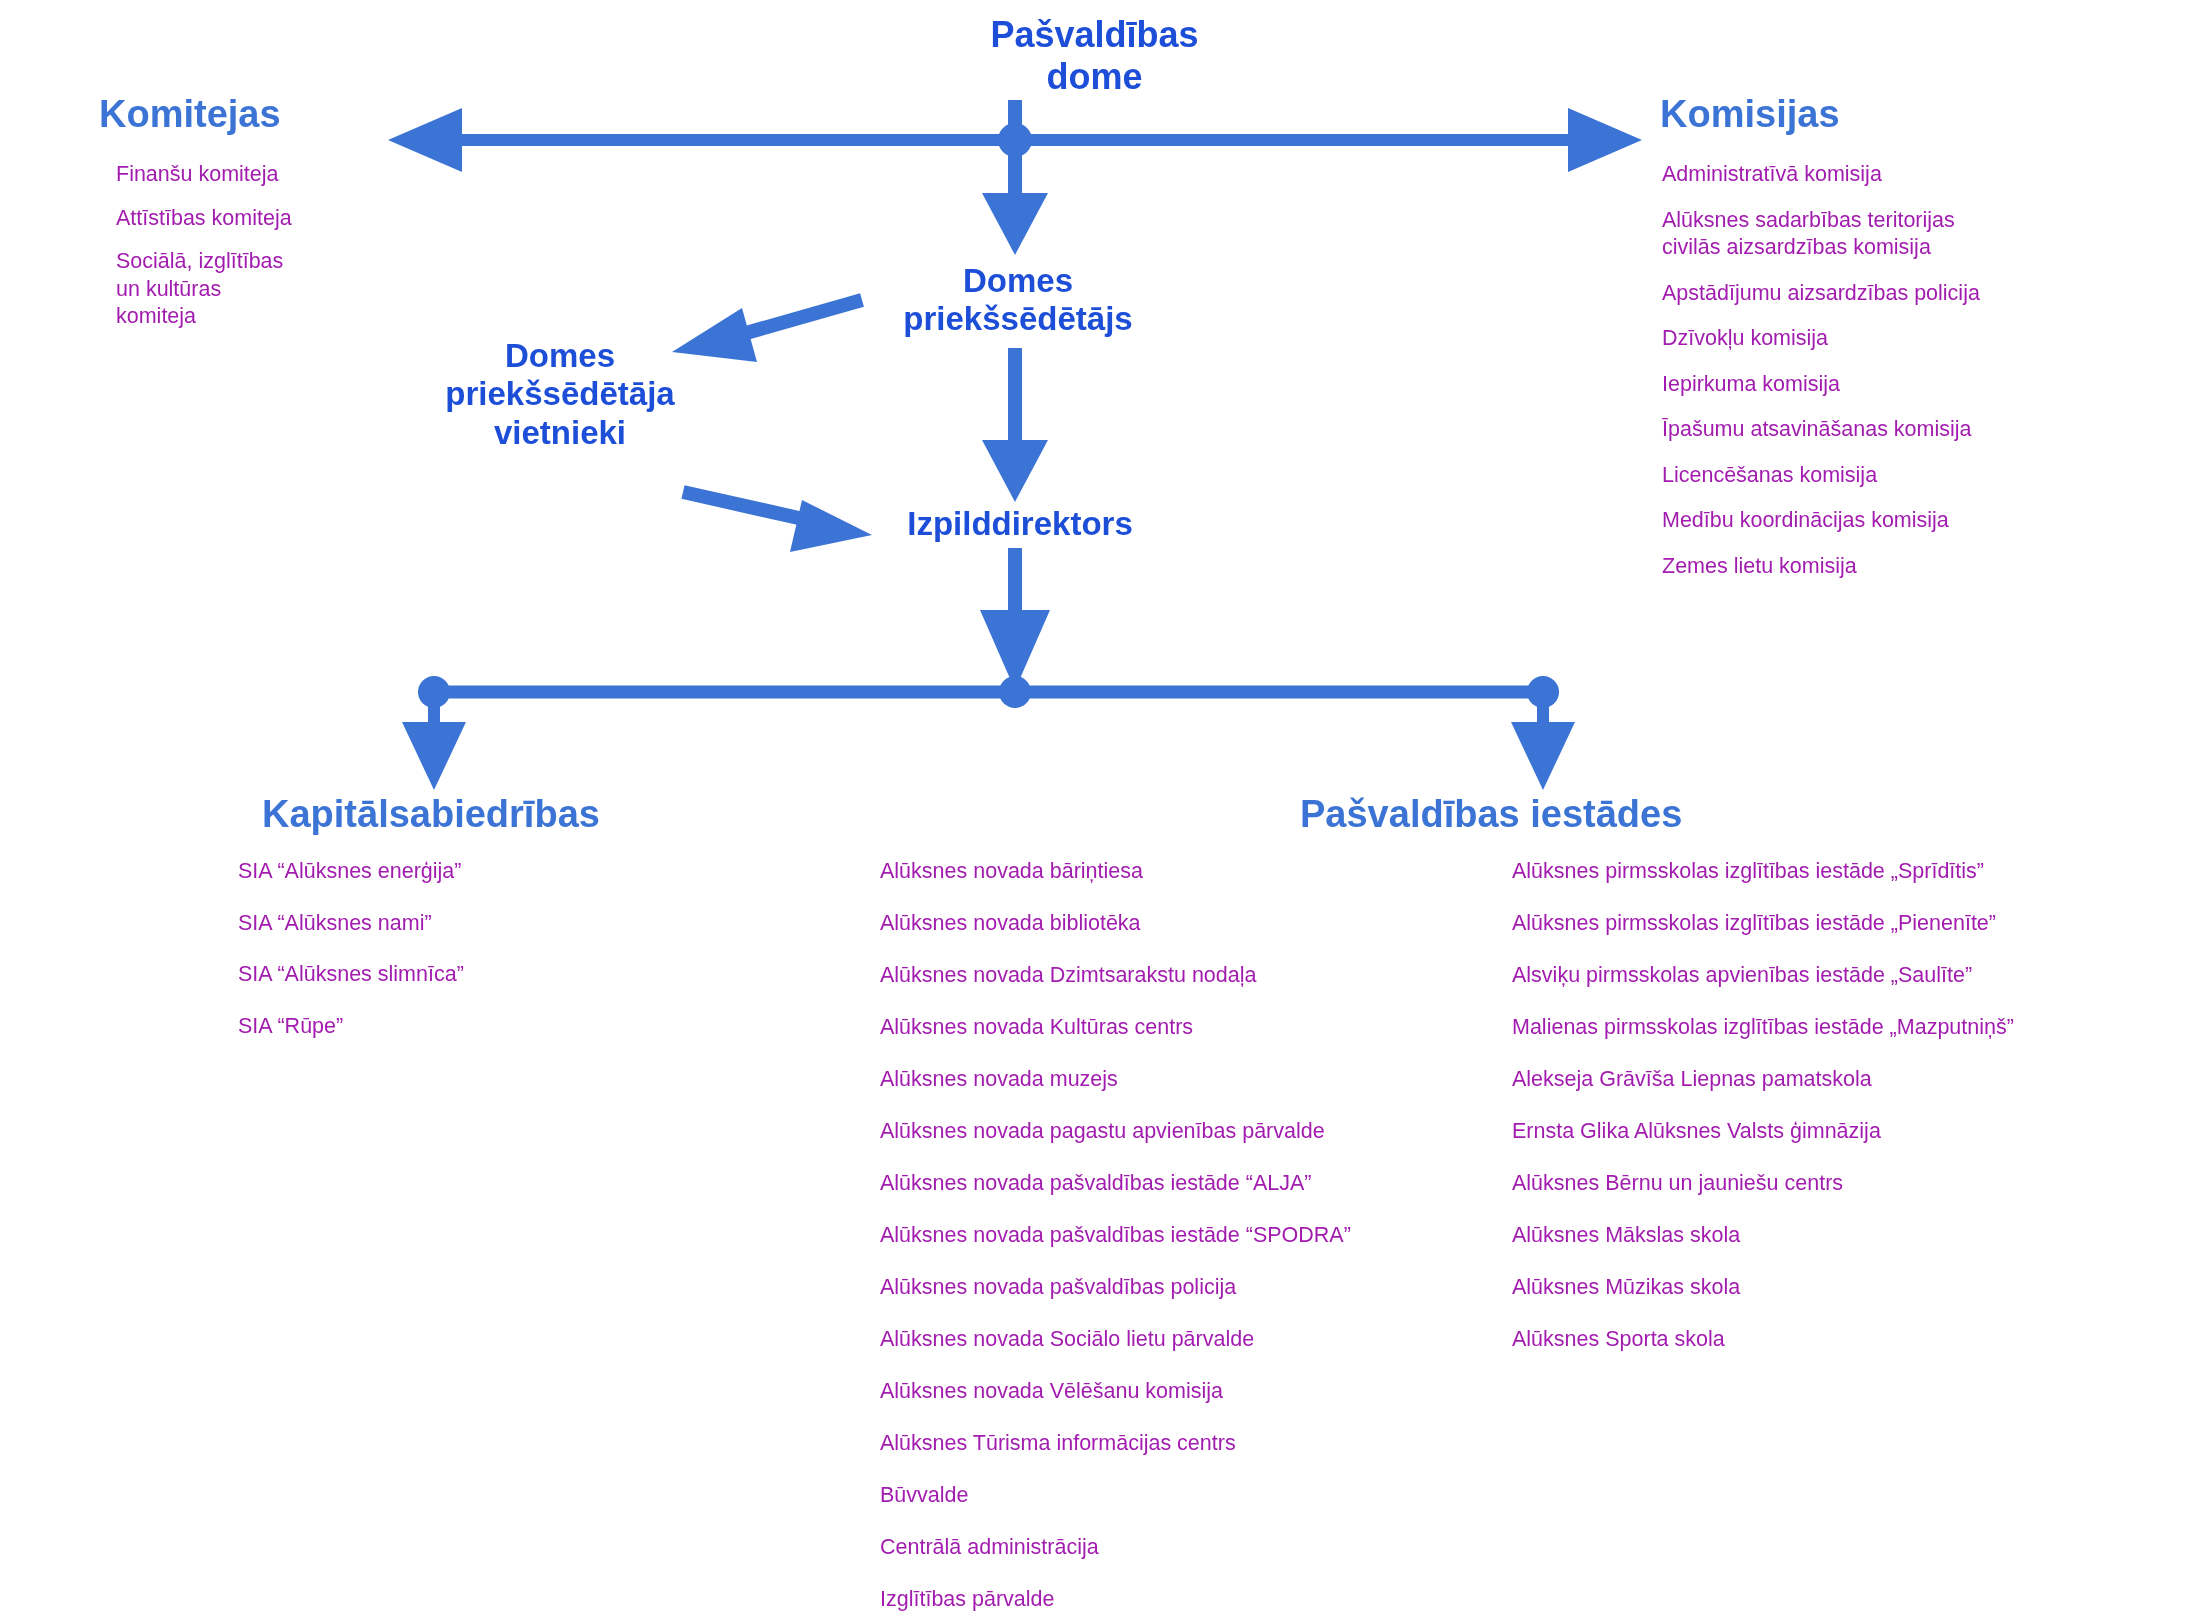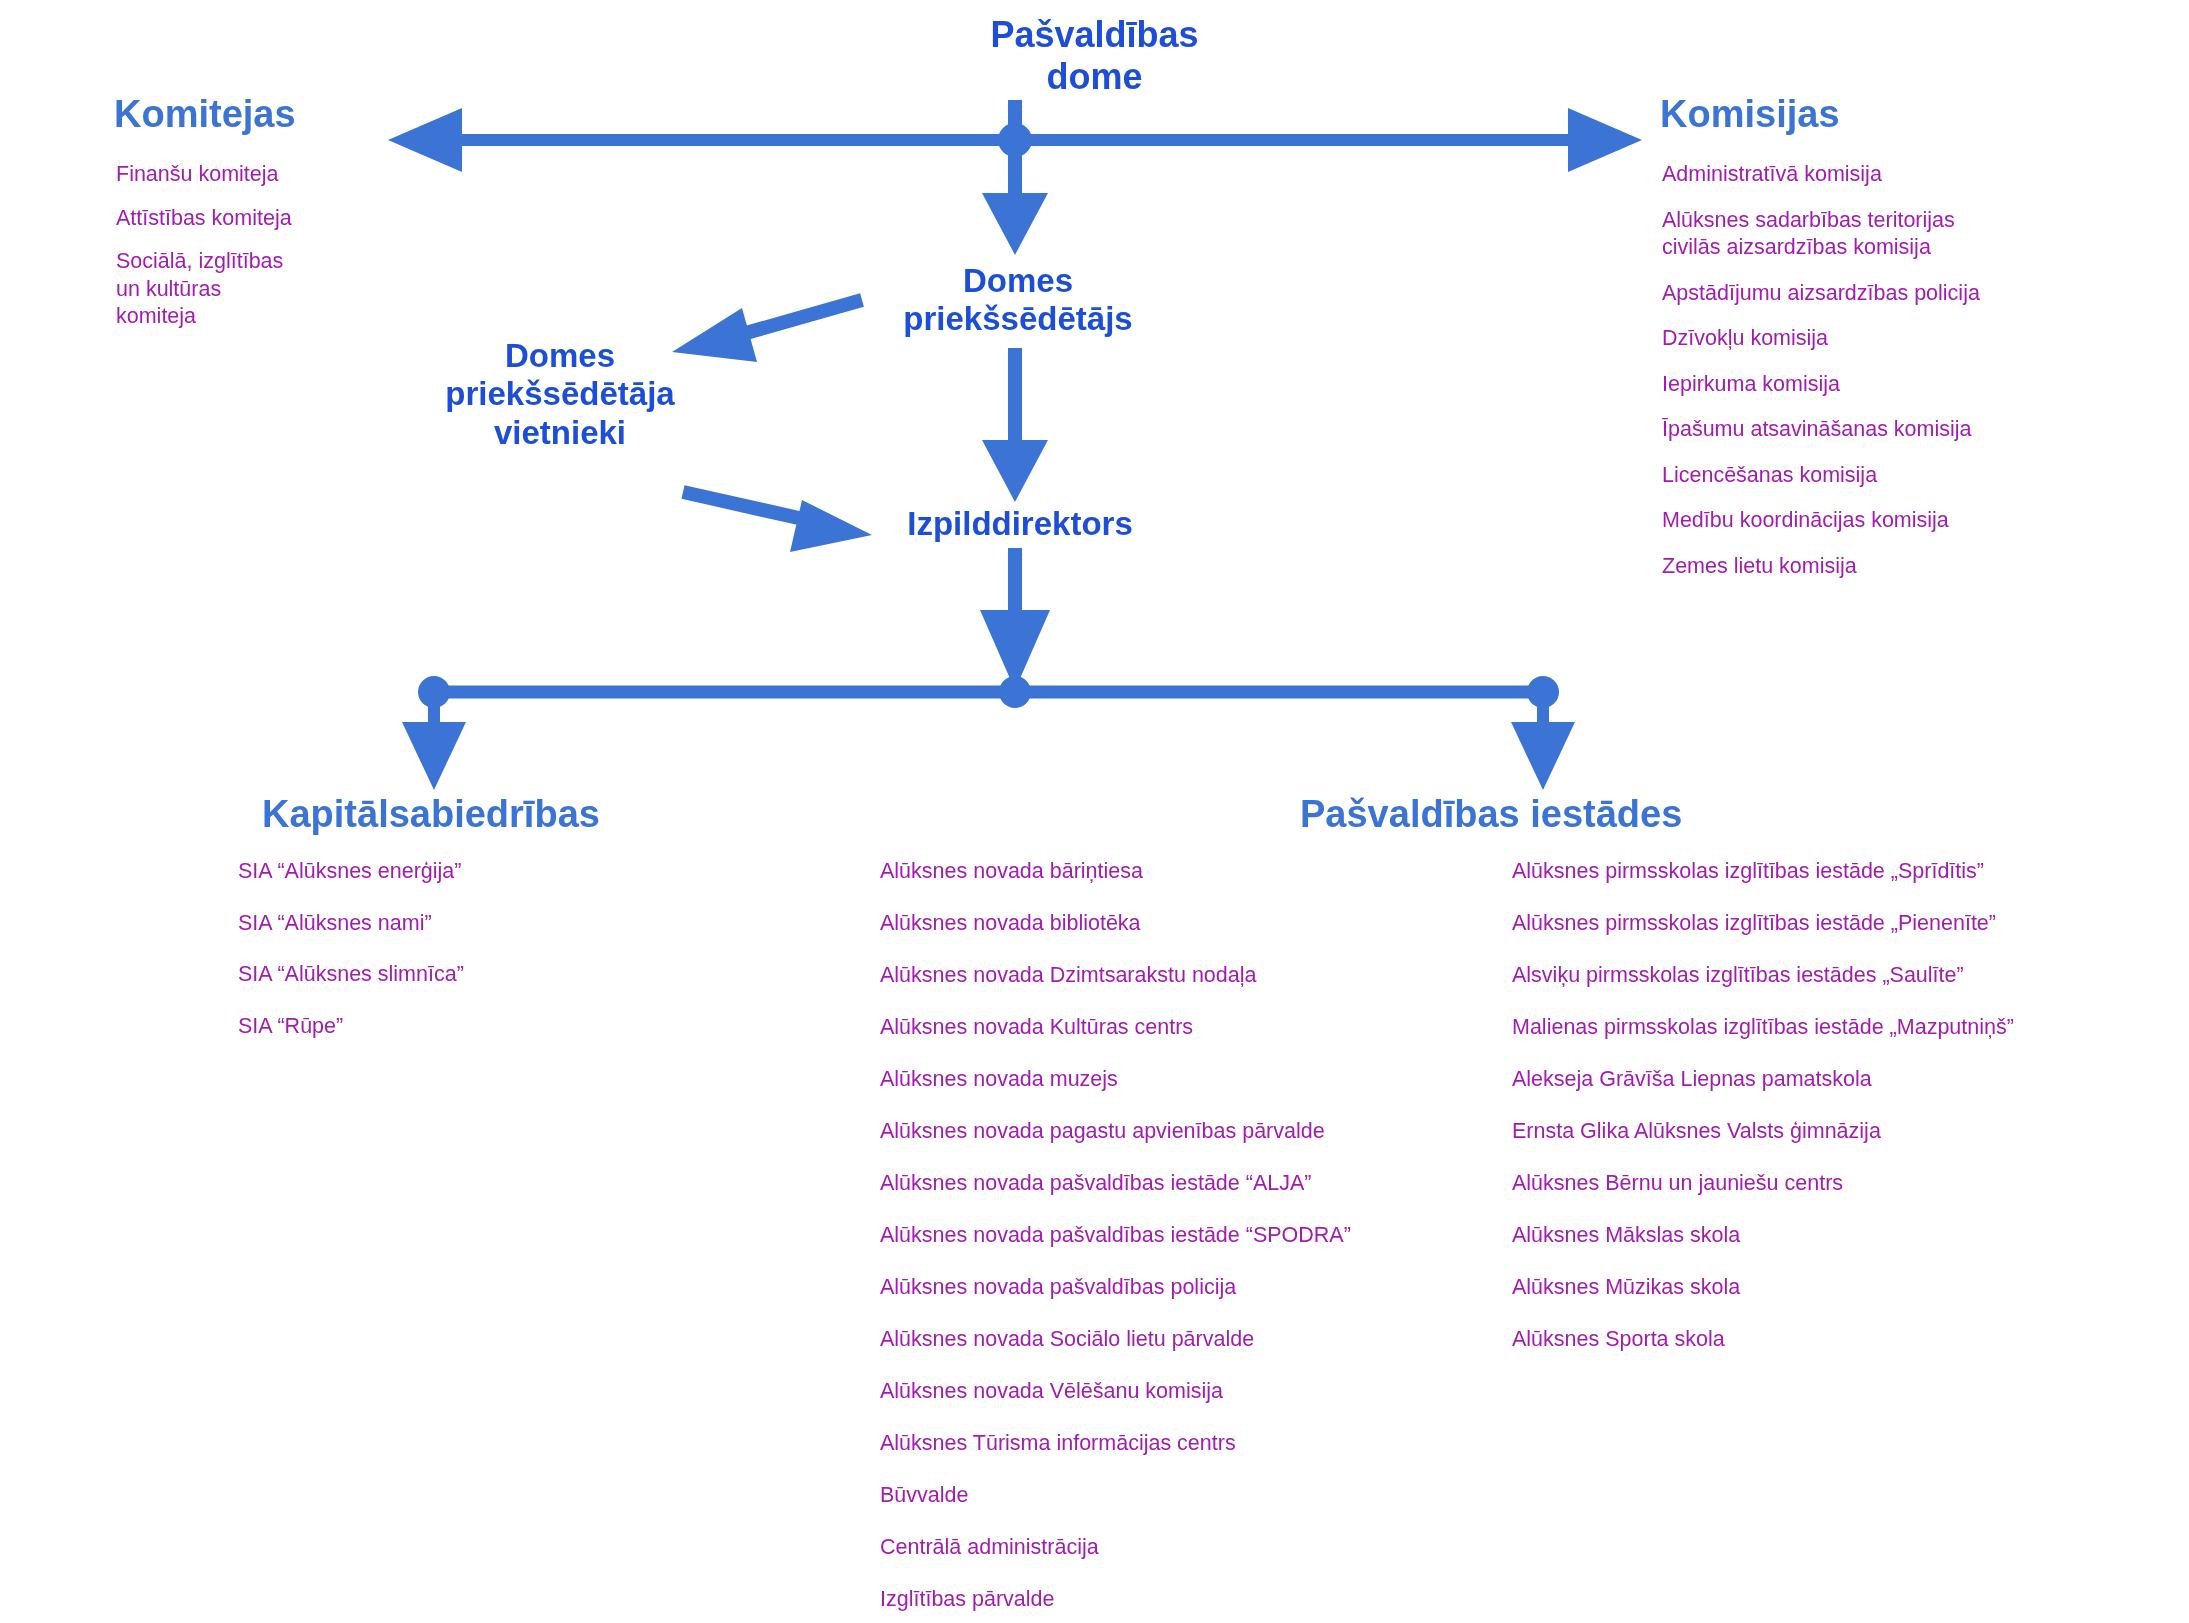--- a/index.html
+++ b/index.html
@@ -80,21 +80,21 @@
     font-size: 33px;
     white-space: normal;
   }
   #izpilddirektors {
     left: 830px; top: 505px;
     width: 380px;
     text-align: center;
     font-size: 33px;
   }
 
-  #head-komitejas { left: 114px; top: 94px; }
+  #head-komitejas { left: 99px; top: 94px; }
   #head-komisijas { left: 1660px; top: 94px; }
   #head-kapitalsabiedribas { left: 262px; top: 794px; }
   #head-pashvaldibas-iestades { left: 1300px; top: 794px; }
 
   #list-komitejas { left: 116px; top: 161px; width: 260px; }
   #list-komitejas .item { margin-bottom: 16px; }
   #list-komisijas { left: 1662px; top: 161px; width: 470px; }
   #list-komisijas .item { margin-bottom: 18px; }
   #list-kapitalsabiedribas { left: 238px; top: 858px; width: 340px; }
   #list-kapitalsabiedribas .item { margin-bottom: 24px; }
@@ -222,21 +222,21 @@
       <div class="item">Alūksnes novada Sociālo lietu pārvalde</div>
       <div class="item">Alūksnes novada Vēlēšanu komisija</div>
       <div class="item">Alūksnes Tūrisma informācijas centrs</div>
       <div class="item">Būvvalde</div>
       <div class="item">Centrālā administrācija</div>
       <div class="item">Izglītības pārvalde</div>
     </div>
   <div class="item-list" id="list-iestades-right">
       <div class="item">Alūksnes pirmsskolas izglītības iestāde „Sprīdītis”</div>
       <div class="item">Alūksnes pirmsskolas izglītības iestāde „Pienenīte”</div>
-      <div class="item">Alsviķu pirmsskolas izglītības iestādes „Saulīte”</div>
+      <div class="item">Alsviķu pirmsskolas apvienības iestāde „Saulīte”</div>
       <div class="item">Malienas pirmsskolas izglītības iestāde „Mazputniņš”</div>
       <div class="item">Alekseja Grāvīša Liepnas pamatskola</div>
       <div class="item">Ernsta Glika Alūksnes Valsts ģimnāzija</div>
       <div class="item">Alūksnes Bērnu un jauniešu centrs</div>
       <div class="item">Alūksnes Mākslas skola</div>
       <div class="item">Alūksnes Mūzikas skola</div>
       <div class="item">Alūksnes Sporta skola</div>
     </div>
 
 </div>

